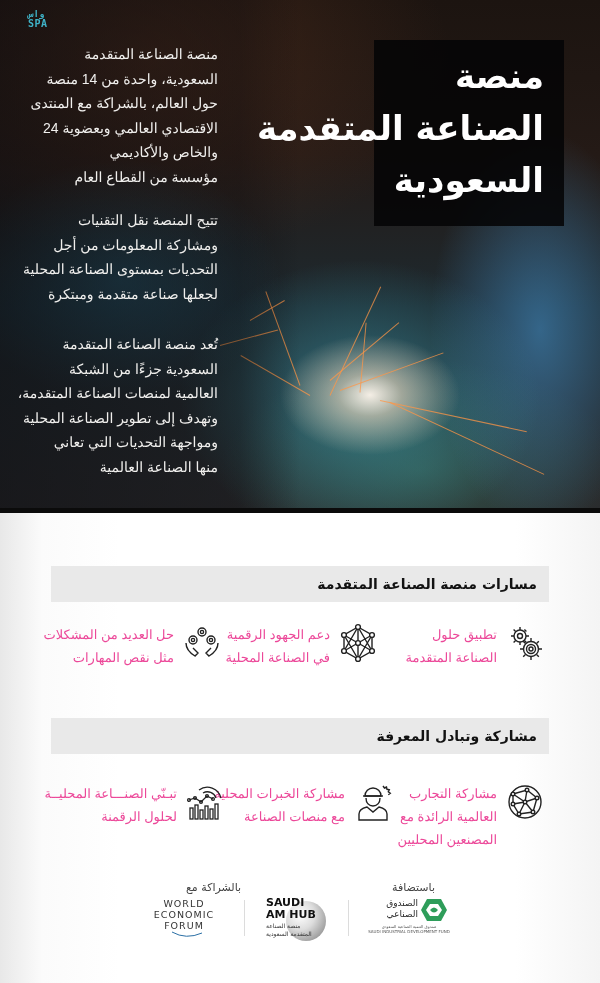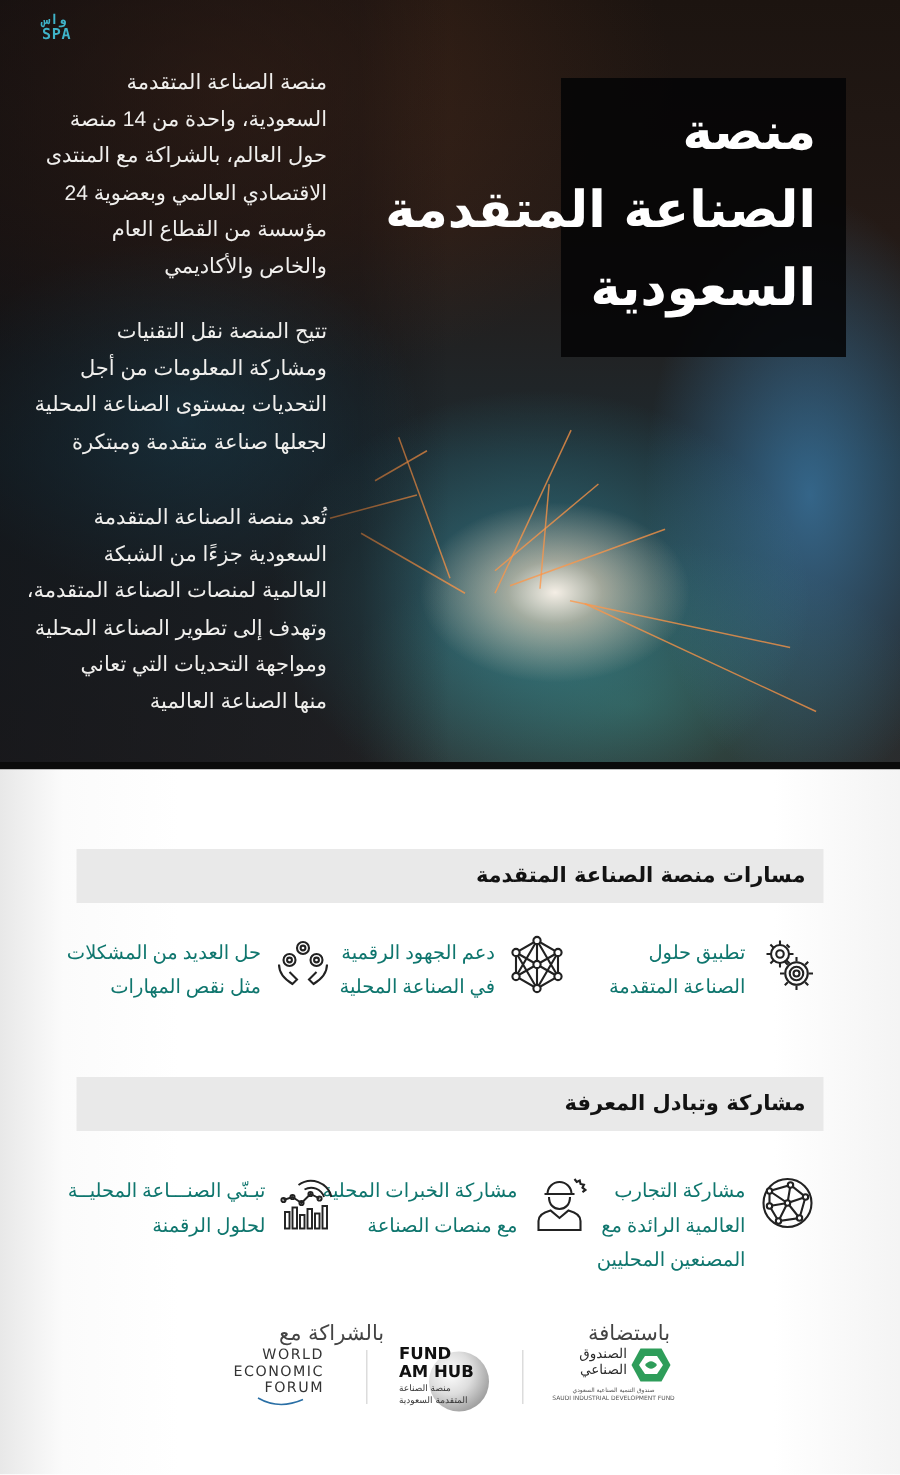--- a/index.html
+++ b/index.html
@@ -25,21 +25,21 @@
     }
     .hero-bottom-bar { position: absolute; left: 0; top: 508px; width: 600px; height: 5px; background: #0b0b0b; }
 
     .logo-spa {
       position: absolute; left: 13px; top: 9px; width: 32px; height: 22px;
       color: #3fb3c8; font-family: "DejaVu Sans Mono", monospace; font-weight: bold;
       font-size: 10px; line-height: 10px; letter-spacing: 0.5px; margin-left: 15px;
     }
 
     .title-box {
-      position: absolute; left: 374px; top: 52px; width: 190px; height: 186px;
+      position: absolute; left: 374px; top: 40px; width: 190px; height: 186px;
       background: rgba(4,4,6,0.88);
       direction: rtl; text-align: right;
       padding: 10px 20px 0 0;
     }
     .title-line {
       color: #fff; font-family: "DejaVu Sans", sans-serif; font-weight: bold;
       font-size: 34px; line-height: 52px; white-space: nowrap;
     }
 
     .para {
@@ -62,24 +62,24 @@
     }
     .bar-1 { top: 566px; }
     .bar-2 { top: 718px; }
 
     .item {
       position: absolute; direction: rtl; display: flex; align-items: flex-start;
     }
     .item .icon { width: 40px; height: 40px; flex: 0 0 40px; margin-left: 8px; }
     .item .icon svg { width: 40px; height: 40px; display: block; }
     .item .text {
-      color: #0f766e; font-family: Liberation Serif, serif; font-size: 13px; line-height: 23px;
+      color: #ec4899; font-family: Liberation Sans, sans-serif; font-size: 13px; line-height: 23px;
       text-align: right; white-space: nowrap;
     }
-    .partner-label { position: absolute; font-size: 14px; color: #444; direction: rtl; font-family: "DejaVu Sans", sans-serif; }
+    .partner-label { position: absolute; font-size: 11px; color: #444; direction: rtl; font-family: "DejaVu Sans", sans-serif; }
     .divider { position: absolute; top: 900px; width: 1px; height: 36px; background: #dcdcdc; }
   </style>
 </head>
 <body>
 
 <div class="hero">
 
   <div class="spark" style="left:330px;top:380px;width:90px;transform:rotate(-40deg);"></div>
   <div class="spark" style="left:340px;top:390px;width:110px;transform:rotate(-20deg);"></div>
   <div class="spark" style="left:330px;top:395px;width:120px;transform:rotate(-65deg);"></div>
@@ -102,22 +102,22 @@
     <div class="title-line">منصة</div>
     <div class="title-line">الصناعة المتقدمة</div>
     <div class="title-line">السعودية</div>
   </div>
 
   <div class="para para-1">
     <div>منصة الصناعة المتقدمة</div>
     <div>السعودية، واحدة من 14 منصة</div>
     <div>حول العالم، بالشراكة مع المنتدى</div>
     <div>الاقتصادي العالمي وبعضوية 24</div>
+    <div>والخاص والأكاديمي</div>
     <div>مؤسسة من القطاع العام</div>
-    <div>والخاص والأكاديمي</div>
   </div>
   <div class="para para-2">
     <div>تتيح المنصة نقل التقنيات</div>
     <div>ومشاركة المعلومات من أجل</div>
     <div>التحديات بمستوى الصناعة المحلية</div>
     <div>لجعلها صناعة متقدمة ومبتكرة</div>
   </div>
   <div class="para para-3">
     <div>تُعد منصة الصناعة المتقدمة</div>
     <div>السعودية جزءًا من الشبكة</div>
@@ -250,35 +250,35 @@
   </span>
   <div class="text">
     <div>تبـنّي الصنـــاعة المحليــة</div>
     <div>لحلول الرقمنة</div>
   </div>
 </div>
 
 <div class="partner-label" style="left:186px;top:881px;">بالشراكة مع</div>
 <div class="partner-label" style="left:392px;top:881px;">باستضافة</div>
 
-<div style="position:absolute;left:152px;top:898px;width:64px;text-align:right;color:#333;font-family:'DejaVu Sans',sans-serif;font-size:9.5px;line-height:11px;letter-spacing:1px;">
+<div style="position:absolute;left:152px;top:898px;width:64px;text-align:center;color:#333;font-family:'DejaVu Sans',sans-serif;font-size:9.5px;line-height:11px;letter-spacing:1px;">
   <div>WORLD</div>
   <div>ECONOMIC</div>
   <div>FORUM</div>
   <svg width="64" height="8" viewBox="0 0 64 8" style="display:block;">
     <path d="M20 1 Q34 9 50 2" stroke="#2a6fa5" stroke-width="1" fill="none"></path>
   </svg>
 </div>
 
 <div class="divider" style="left:244px;"></div>
 
 <div style="position:absolute;left:262px;top:897px;width:70px;height:46px;">
   <div style="position:absolute;left:24px;top:4px;width:40px;height:40px;border-radius:50%;background:radial-gradient(circle at 35% 35%,#fff 0%,#ddd 40%,#777 100%);"></div>
   <div style="position:absolute;left:4px;top:0;font-family:'DejaVu Sans',sans-serif;font-weight:bold;color:#111;font-size:11px;line-height:12px;">
-    <div>FUND</div>
+    <div>SAUDI</div>
     <div>AM HUB</div>
   </div>
   <div style="position:absolute;left:4px;top:25px;direction:rtl;text-align:left;font-family:'DejaVu Sans',sans-serif;color:#333;font-size:6px;line-height:8px;">
     <div>منصة الصناعة</div>
     <div>المتقدمة السعودية</div>
   </div>
 </div>
 
 <div class="divider" style="left:348px;"></div>
 

